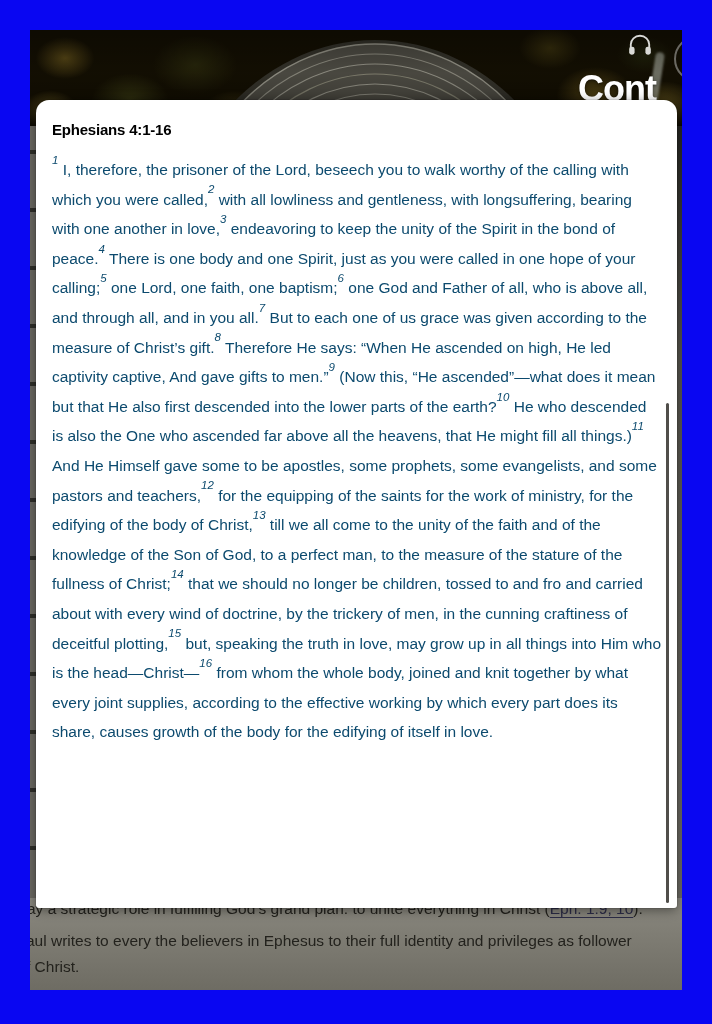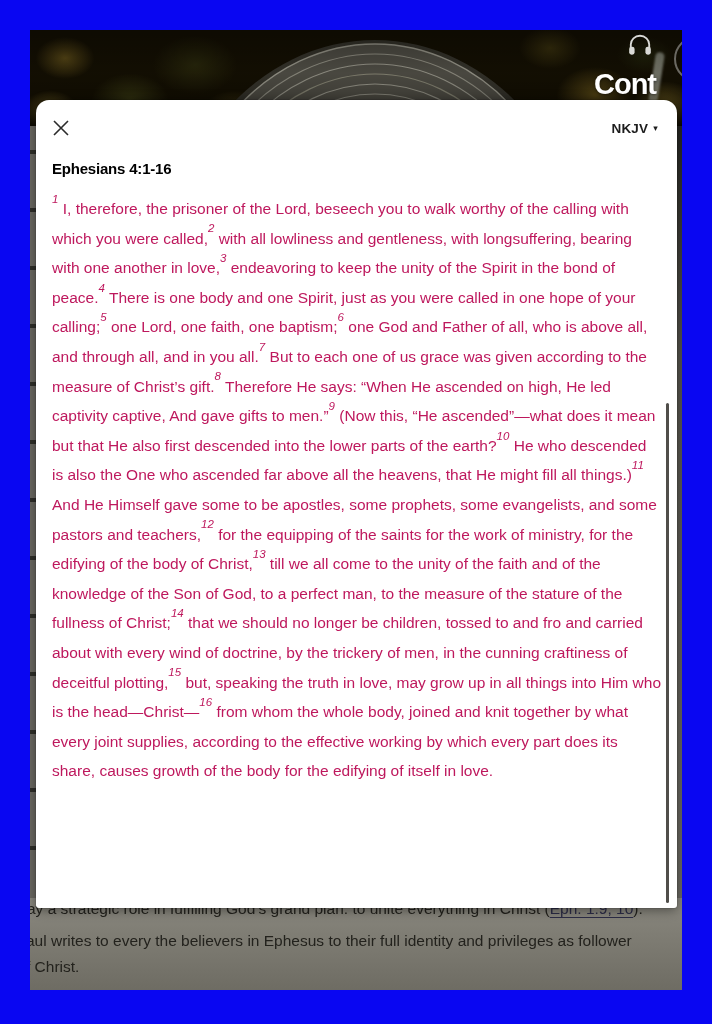--- a/index.html
+++ b/index.html
@@ -39,21 +39,21 @@
     background:linear-gradient(180deg,rgba(0,0,0,.38),rgba(0,0,0,.16) 45%,rgba(0,0,0,.42));
   }
   .hp-btn{position:absolute;left:596px;top:3px;width:28px;height:26px;background:none;border:none;padding:0;cursor:pointer;}
   .partial-circle{
     position:absolute;left:644px;top:6px;width:46px;height:46px;
     border:2px solid rgba(230,230,230,.42);border-radius:50%;box-sizing:border-box;
     background:none;padding:0;cursor:pointer;
   }
   .hero-title{
     position:absolute;right:26px;top:38px;
-    color:#fff;font-size:29px;font-weight:800;letter-spacing:-1px;
+    color:#fff;font-size:36px;font-weight:800;letter-spacing:-1px;
     text-shadow:0 1px 3px rgba(0,0,0,.5);
   }
   
   .underlay-bottom{
     position:absolute;left:0;top:868px;width:652px;height:92px;overflow:hidden;
     background:linear-gradient(180deg,#8a887f,#6e6c63);
     color:#23221d;font-size:15.5px;text-align:right;
   }
   .u-line{position:absolute;white-space:nowrap;}
   .u1{top:2px;left:-3px;}
@@ -86,21 +86,21 @@
     font-family:inherit;font-size:13.5px;font-weight:700;color:#1d1d1d;
     display:flex;align-items:center;gap:5px;letter-spacing:.2px;
   }
   .caret{font-size:9px;color:#1d1d1d;}
   .passage-title{
     margin:21px 0 0 16px;font-size:15px;font-weight:700;color:#000;
     letter-spacing:-0.2px;
   }
   .scripture{
     margin:17px 16px 0 16px;
-    font-size:15.5px;line-height:29.6px;color:#be185d;
+    font-size:15.5px;line-height:29.6px;color:#0c4a6e;
   }
   .vnum{
     font-style:italic;font-size:11.5px;line-height:0;
     position:relative;top:-5px;
   }
   .scrollbar-thumb{
     position:absolute;right:8px;top:303px;width:3px;height:500px;
     background:#504e4a;border-radius:2px;cursor:pointer;
   }
 </style>
@@ -139,29 +139,18 @@
   <div class="left-strip"></div>
   <div class="right-strip"></div>
 
   <div class="underlay-bottom">
     <div class="u-line u1"><span>ay a strategic role in fulfilling God’s grand plan: to unite everything in Christ (</span><span class="u-link">Eph. 1:9, 10</span><span>).</span></div>
     <div class="u-line u2">aul writes to every the believers in Ephesus to their full identity and privileges as follower</div>
     <div class="u-line u3">f Christ.</div>
   </div>
 
   <div class="modal">
-    <div class="modal-top">
-      <button class="close-btn">
-        <svg width="18" height="18" viewBox="0 0 18 18">
-          <path d="M2 2 L16 16 M16 2 L2 16" stroke="#2b2b2b" stroke-width="1.6" fill="none"></path>
-        </svg>
-      </button>
-      <button class="version-btn">
-        <span>NKJV</span>
-        <span class="caret">▾</span>
-      </button>
-    </div>
     <h1 class="passage-title">Ephesians 4:1-16</h1>
     <div class="scripture"><sup class="vnum">1</sup> I, therefore, the prisoner of the Lord, beseech you to walk worthy of the calling with which you were called,<sup class="vnum">2</sup> with all lowliness and gentleness, with longsuffering, bearing with one another in love,<sup class="vnum">3</sup> endeavoring to keep the unity of the Spirit in the bond of peace.<sup class="vnum">4</sup> There is one body and one Spirit, just as you were called in one hope of your calling;<sup class="vnum">5</sup> one Lord, one faith, one baptism;<sup class="vnum">6</sup> one God and Father of all, who is above all, and through all, and in you all.<sup class="vnum">7</sup> But to each one of us grace was given according to the measure of Christ’s gift.<sup class="vnum">8</sup> Therefore He says: “When He ascended on high, He led captivity captive, And gave gifts to men.”<sup class="vnum">9</sup> (Now this, “He ascended”—what does it mean but that He also first descended into the lower parts of the earth?<sup class="vnum">10</sup> He who descended is also the One who ascended far above all the heavens, that He might fill all things.)<sup class="vnum">11</sup> And He Himself gave some to be apostles, some prophets, some evangelists, and some pastors and teachers,<sup class="vnum">12</sup> for the equipping of the saints for the work of ministry, for the edifying of the body of Christ,<sup class="vnum">13</sup> till we all come to the unity of the faith and of the knowledge of the Son of God, to a perfect man, to the measure of the stature of the fullness of Christ;<sup class="vnum">14</sup> that we should no longer be children, tossed to and fro and carried about with every wind of doctrine, by the trickery of men, in the cunning craftiness of deceitful plotting,<sup class="vnum">15</sup> but, speaking the truth in love, may grow up in all things into Him who is the head—Christ—<sup class="vnum">16</sup> from whom the whole body, joined and knit together by what every joint supplies, according to the effective working by which every part does its share, causes growth of the body for the edifying of itself in love.</div>
     <div class="scrollbar-thumb"></div>
   </div>
 
 </div>
 
 </body></html>

